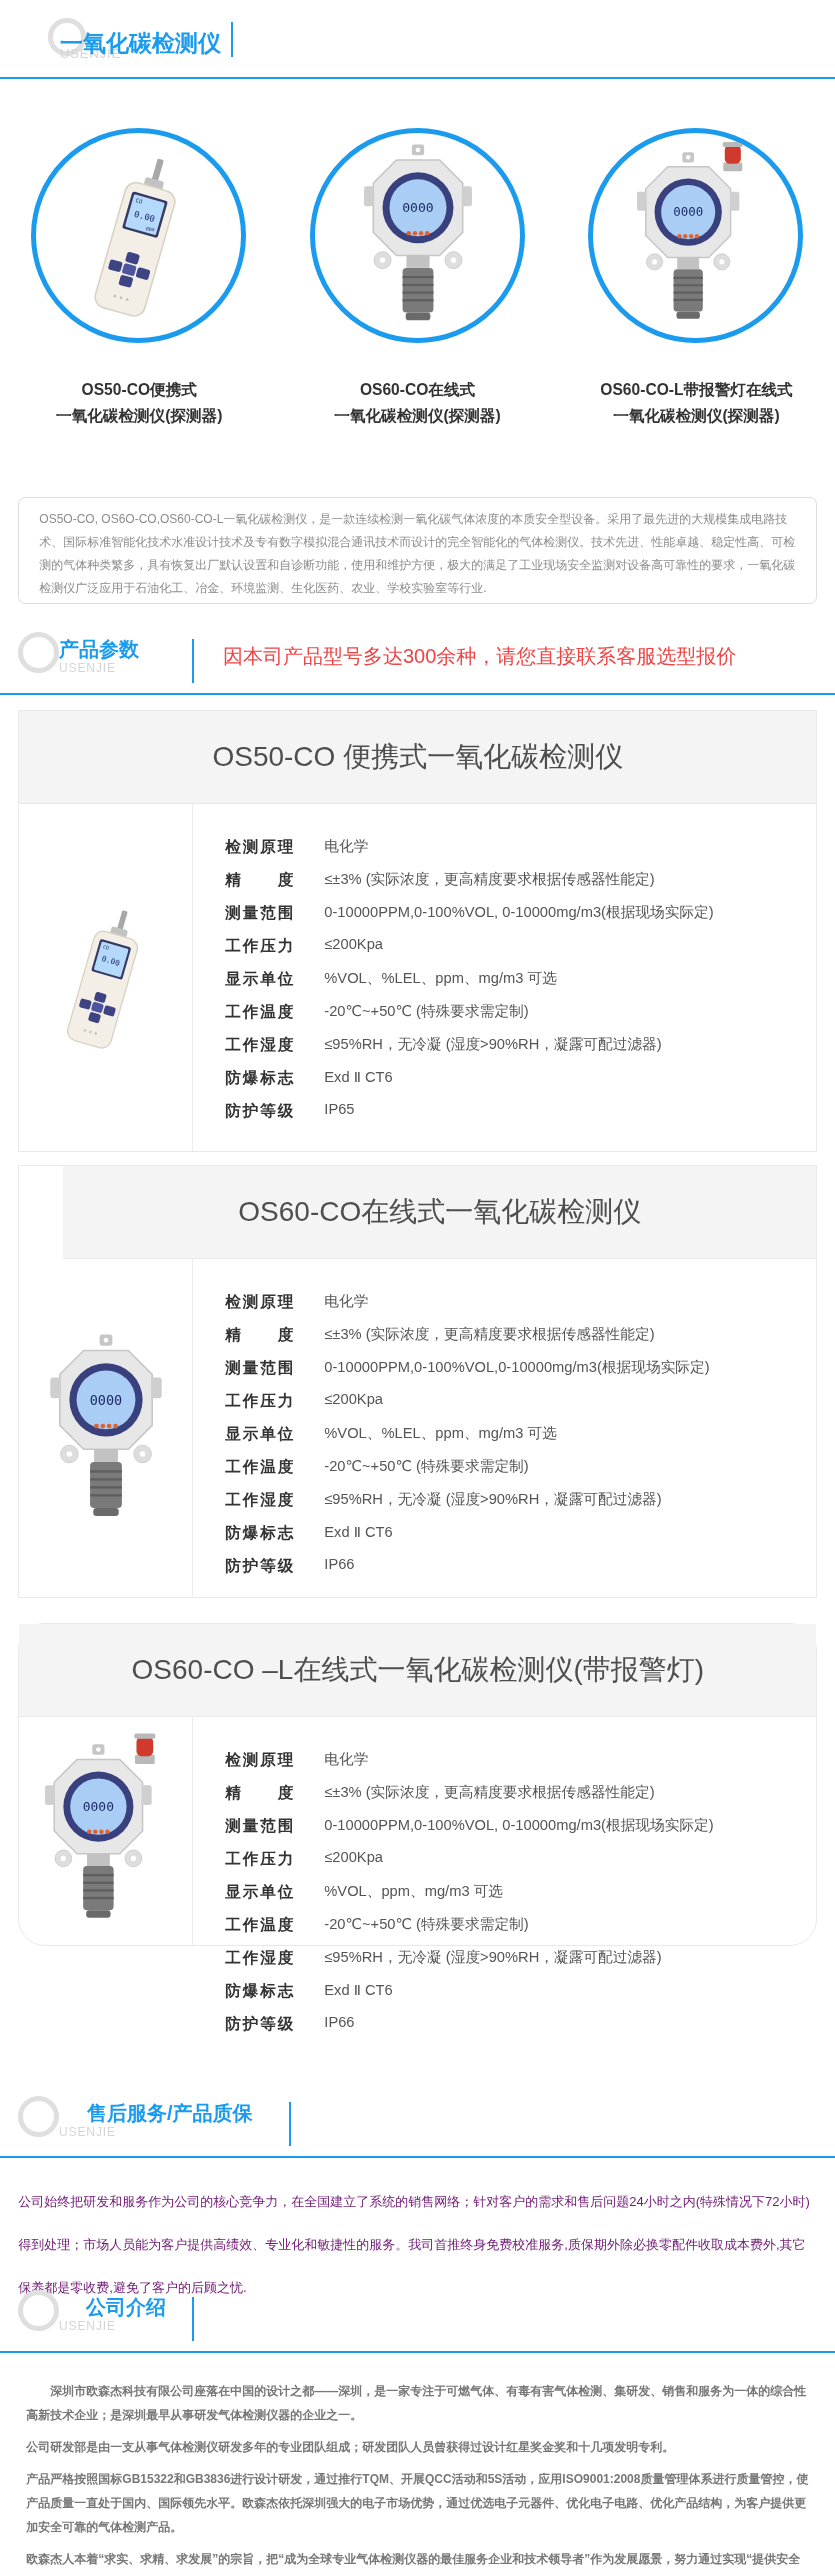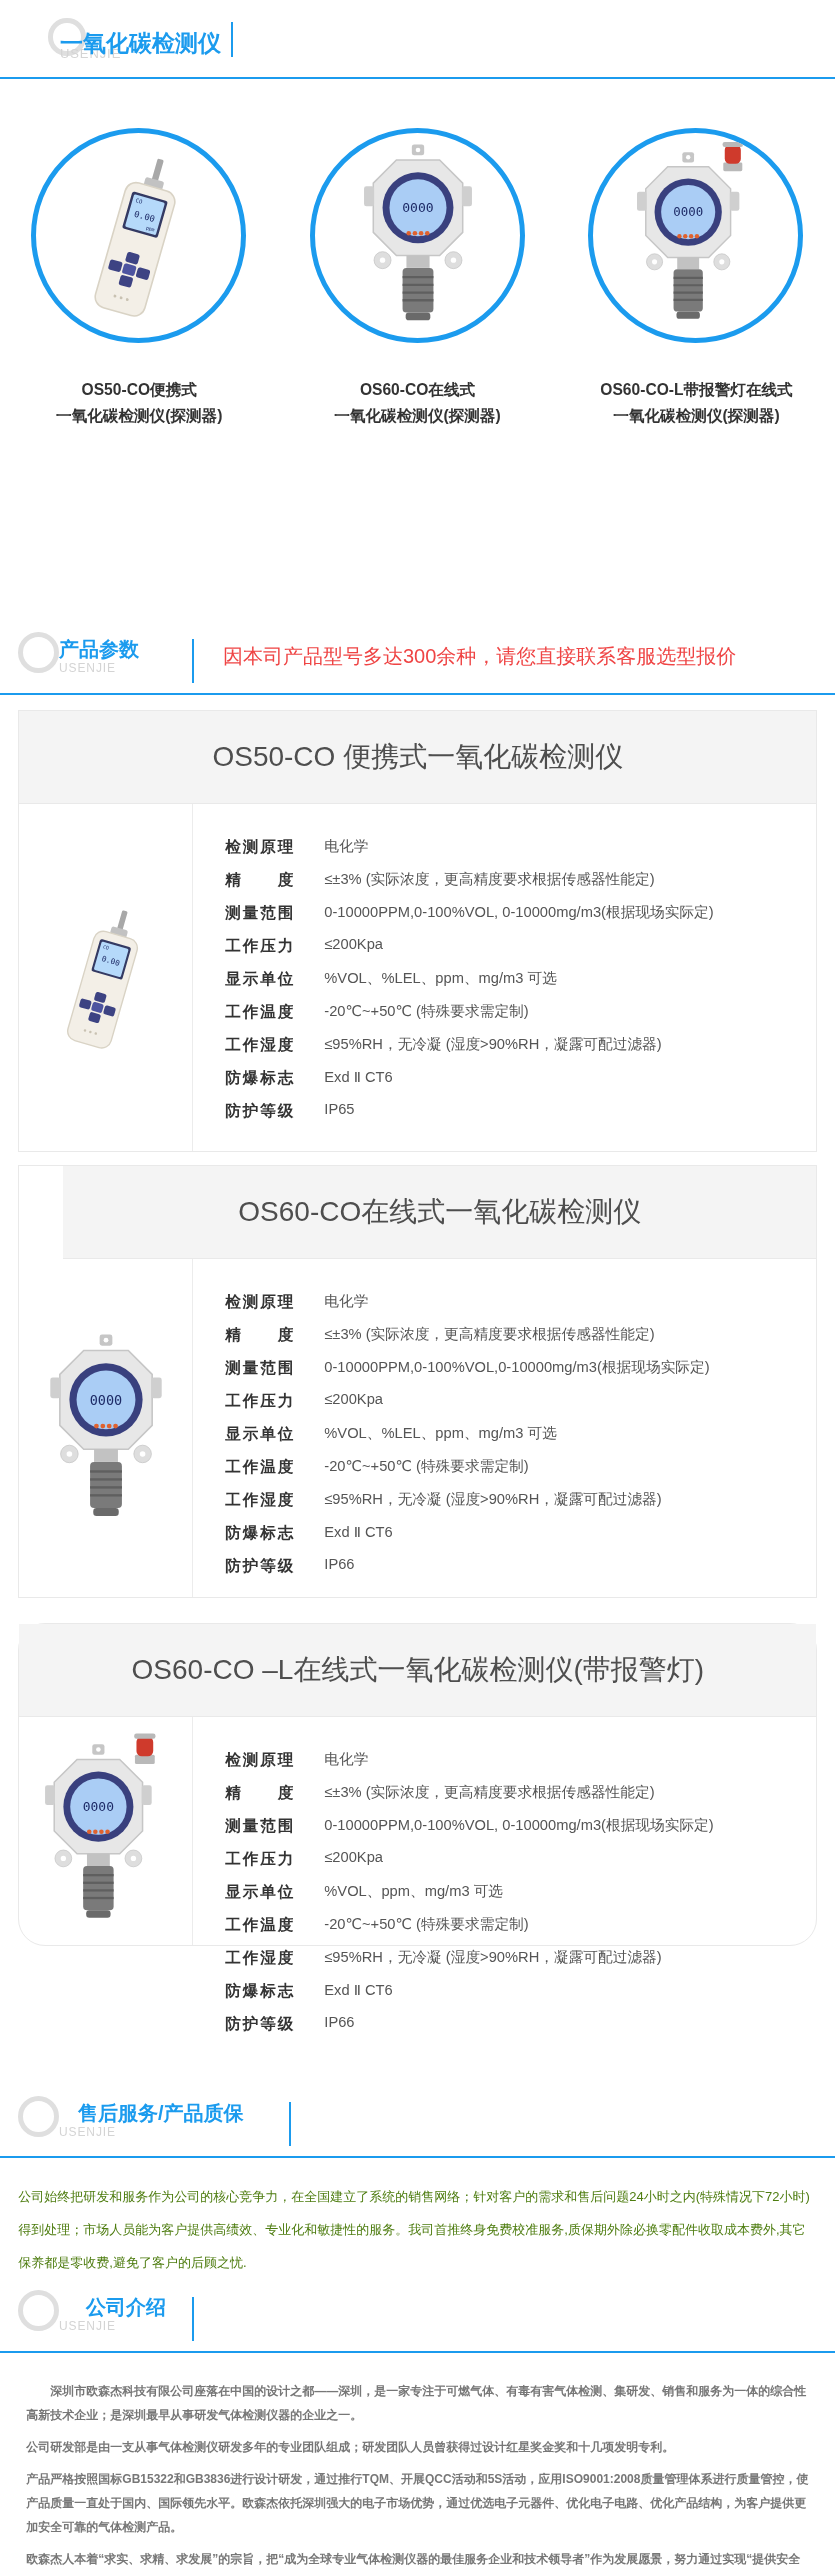--- a/index.html
+++ b/index.html
@@ -36,21 +36,21 @@
               display:flex;align-items:center;justify-content:center;}
   .spec-table{position:absolute;left:206px;top:126px;width:577px;}
   .spec-row{display:flex;align-items:flex-start;height:33px;}
   .spec-label{width:68px;font-size:15.6px;font-weight:bold;color:#333;text-align:justify;text-align-last:justify;flex:none;}
   .spec-value{margin-left:31px;font-size:14.7px;color:#555;white-space:nowrap;}
   .card1{top:710px;height:442px;}
   .card2{top:1165px;height:433px;padding-left:44px;}
   .card3{top:1623px;height:323px;border-radius:27px;}
 
   
-  .service-text{position:absolute;left:18.3px;top:2180px;width:799px;font-size:13px;color:#4d7c0f;line-height:33px;}
+  .service-text{position:absolute;left:18.3px;top:2180px;width:799px;font-size:13px;color:#701a75;line-height:43px;}
   .company-text{position:absolute;left:18.3px;top:2371px;width:799px;font-size:12px;color:#777;line-height:24px;}
   .company-text p{margin:8px;font-weight:bold;}
   .company-text p.indent{text-indent:2em;}
 
   .tilt{transform:rotate(16deg);}
   svg{display:block;}
   text{font-family:"DejaVu Sans Mono",monospace;}
 </style>
 </head>
 <body>
@@ -143,20 +143,21 @@
         <rect x="117" y="2" width="28" height="7" rx="3" fill="#b9b9b9"></rect>
         <text x="70" y="104" font-size="17" fill="#1d2a66" text-anchor="middle">0000</text>
       </svg>
     </div>
     <div class="p-label" style="left:550px;">
       <div>OS60-CO-L带报警灯在线式</div>
       <div>一氧化碳检测仪(探测器)</div>
     </div>
   </section>
 
+  <div class="intro-box">OS5O-CO, OS6O-CO,OS60-CO-L一氧化碳检测仪，是一款连续检测一氧化碳气体浓度的本质安全型设备。采用了最先进的大规模集成电路技术、国际标准智能化技术水准设计技术及专有数字模拟混合通讯技术而设计的完全智能化的气体检测仪。技术先进、性能卓越、稳定性高、可检测的气体种类繁多，具有恢复出厂默认设置和自诊断功能，使用和维护方便，极大的满足了工业现场安全监测对设备高可靠性的要求，一氧化碳检测仪广泛应用于石油化工、冶金、环境监测、生化医药、农业、学校实验室等行业.</div>
 
   <section>
     <span class="ring" style="left:18.3px;top:632px;width:31px;height:31px;"></span>
     <span class="sec-title" style="left:59px;top:636px;">产品参数</span>
     <span class="sec-sub" style="left:59px;top:661px;">USENJIE</span>
     <span class="v-div" style="left:192px;top:639px;height:44px;"></span>
     <span style="position:absolute;left:223px;top:643px;font-size:20px;color:#ef4444;white-space:nowrap;">因本司产品型号多达300余种，请您直接联系客服选型报价</span>
     <div class="accent-rule" style="top:693px;"></div>
   </section>
 
@@ -336,21 +337,21 @@
 
         <div class="spec-row">
           <span class="spec-label">防护等级</span>
           <span class="spec-value">IP66</span>
         </div>
       </div>
   </div>
 
   <section>
     <span class="ring" style="left:18.3px;top:2096px;width:31px;height:31px;"></span>
-    <span class="sec-title" style="left:66px;top:2100px;padding-left:12px;">售后服务/产品质保</span>
+    <span class="sec-title" style="left:75px;top:2100px;padding-left:12px;">售后服务/产品质保</span>
     <span class="sec-sub" style="left:59px;top:2125px;">USENJIE</span>
     <span class="v-div" style="left:289px;top:2102px;height:44px;"></span>
     <div class="accent-rule" style="top:2156px;"></div>
   </section>
 
   <div class="service-text">公司始终把研发和服务作为公司的核心竞争力，在全国建立了系统的销售网络；针对客户的需求和售后问题24小时之内(特殊情况下72小时)得到处理；市场人员能为客户提供高绩效、专业化和敏捷性的服务。我司首推终身免费校准服务,质保期外除必换零配件收取成本费外,其它保养都是零收费,避免了客户的后顾之忧.</div>
 
   <section>
     <span class="ring" style="left:18.3px;top:2290px;width:31px;height:31px;"></span>
     <span class="sec-title" style="left:59px;top:2294px;padding-left:27px;">公司介绍</span>

